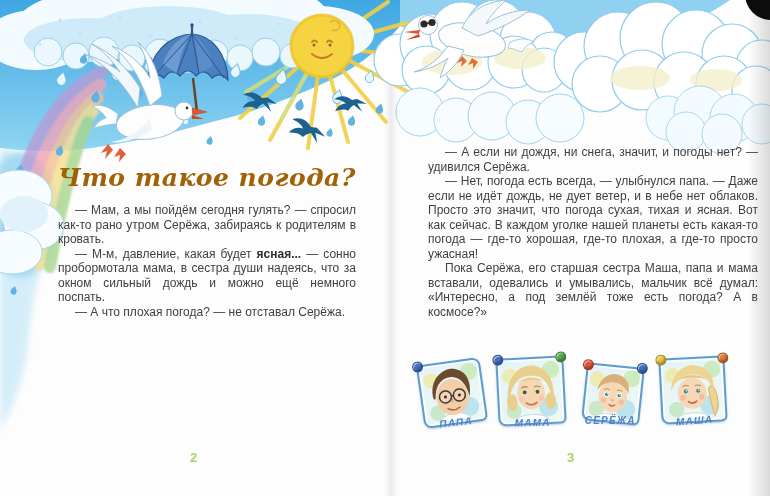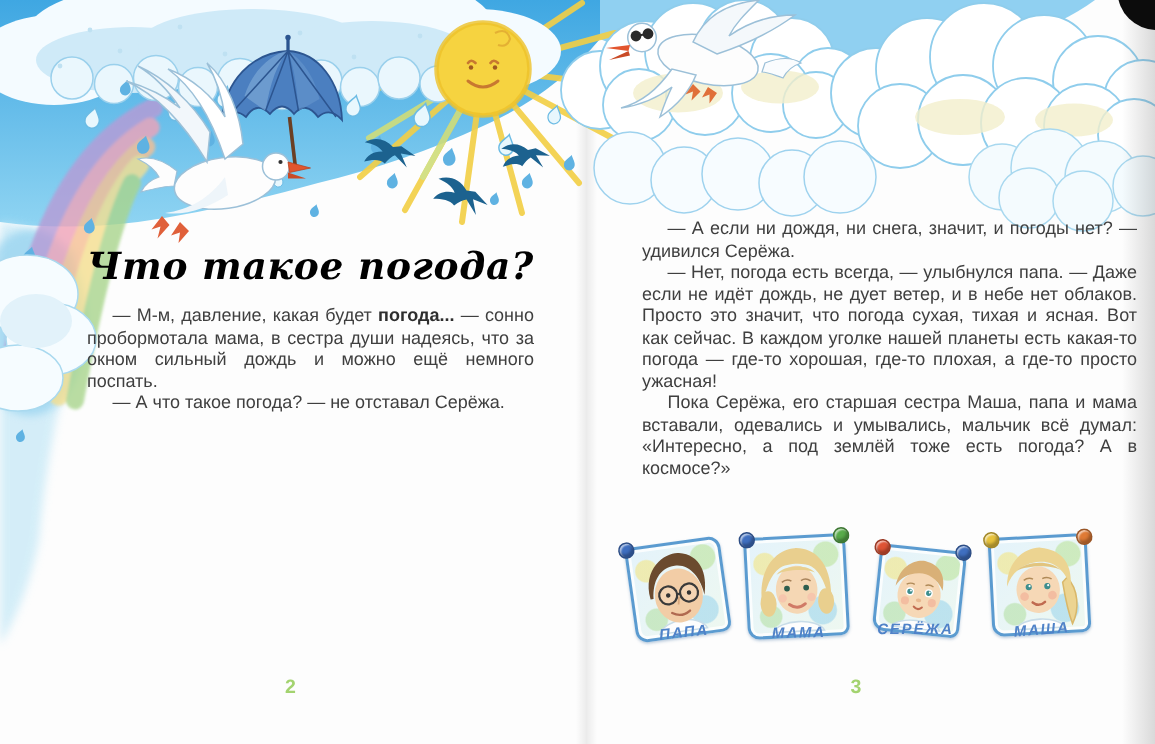--- a/index.html
+++ b/index.html
@@ -9,21 +9,21 @@
   .gutter{position:absolute;left:384px;top:0;width:14px;height:496px;z-index:1;
           background:linear-gradient(to right,rgba(0,0,0,0),rgba(0,0,0,.07),rgba(0,0,0,0));}
   .art{position:absolute;left:0;top:0;z-index:2;pointer-events:none;}
   .edge-shade{position:absolute;right:0;top:0;width:22px;height:496px;z-index:5;
           background:linear-gradient(to right,rgba(90,90,90,0),rgba(90,90,90,.22));}
   .corner-btn{position:absolute;top:-32px;right:-27px;width:52px;height:52px;border-radius:50%;
           background:#0c0c0c;z-index:6;cursor:pointer;}
   
   .page-title{position:absolute;left:58px;top:160px;width:298px;margin:0;z-index:3;
           text-align:center;font-family:"DejaVu Serif",serif;font-style:italic;font-weight:bold;
-          font-size:25px;line-height:36px;color:#000000;letter-spacing:.5px;}
+          font-size:25px;line-height:36px;color:#a16207;letter-spacing:.5px;}
   .body-left{position:absolute;left:58px;top:203px;width:298px;z-index:3;}
   .body-right{position:absolute;left:428px;top:145px;width:330px;z-index:3;}
   .body-left p,.body-right p{margin:0;font-size:12px;line-height:14.5px;color:#3f3f3f;
           text-align:justify;text-indent:17px;}
   .body-left b,.body-right b{font-weight:bold;color:#2e2e2e;}
   .pagenum{position:absolute;z-index:3;font-size:13px;font-weight:bold;color:#a3d36f;}
   .pagenum.left{left:190px;top:450px;}
   .pagenum.right{left:567px;top:450px;}
   
   .photo-wrap{position:absolute;z-index:3;}
@@ -270,22 +270,23 @@
       <path d="M108 144 l-7 9 6 -2 -2 8 8 -9 Z" fill="#e0603a"></path>
       <path d="M120 148 l-6 9 6 -2 -1 7 7 -8 Z" fill="#e0603a"></path>
     </g>
   </svg>
 
   <div class="gutter"></div>
 
   <h1 class="page-title">Что такое погода?</h1>
 
   <div class="body-left">
-    <p><span>— М-м, давление, какая будет </span><b>погода...</b><span> — сонно пробормотала мама, в сестра души надеясь, что за окном сильный дождь и можно ещё немного поспать.</span></p>
-    <p>— А что такое погода? — не отставал Серёжа.</p>
+    <p>— Мам, а мы пойдём сегодня гулять? — спросил как-то рано утром Серёжа, забираясь к родителям в кровать.</p>
+    <p><span>— М-м, давление, какая будет </span><b>ясная...</b><span> — сонно пробормотала мама, в сестра души надеясь, что за окном сильный дождь и можно ещё немного поспать.</span></p>
+    <p>— А что плохая погода? — не отставал Серёжа.</p>
   </div>
 
   <div class="pagenum left">2</div>
 
   <div class="body-right">
     <p>— А если ни дождя, ни снега, значит, и погоды нет? — удивился Серёжа.</p>
     <p>— Нет, погода есть всегда, — улыбнулся папа. — Даже если не идёт дождь, не дует ветер, и в небе нет облаков. Просто это значит, что погода сухая, тихая и ясная. Вот как сейчас. В каждом уголке нашей планеты есть какая-то погода — где-то хорошая, где-то плохая, а где-то просто ужасная!</p>
     <p>Пока Серёжа, его старшая сестра Маша, папа и мама вставали, одевались и умывались, мальчик всё думал: «Интересно, а под землёй тоже есть погода? А в космосе?»</p>
   </div>
 

